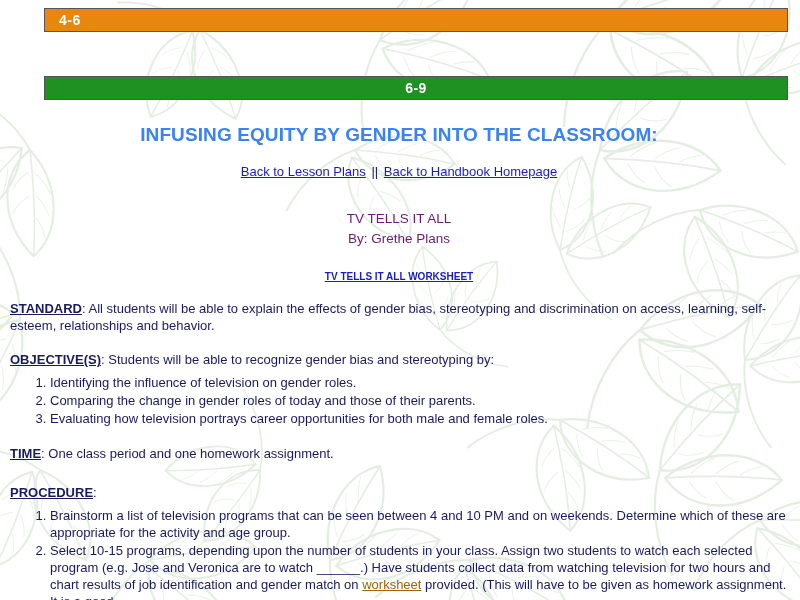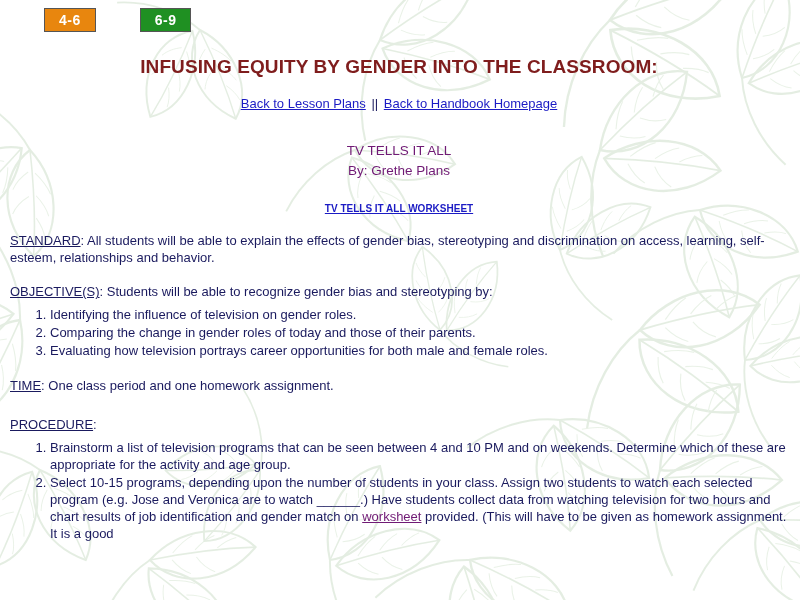--- a/index.html
+++ b/index.html
@@ -36,38 +36,39 @@
   .guidance-label {
     font-size: 13px;
     font-weight: bold;
     color: #1a3a8f;
     margin: 0 0 3px 26px;
   }
   .badge-row {
     display: flex;
     gap: 44px;
     margin: 0 0 0 34px;
+    flex-direction: column;
   }
   .badge {
     display: inline-block;
     padding: 3px 14px;
     font-weight: bold;
     font-size: 14px;
     color: #ffffff;
     border: 1px solid #555555;
     letter-spacing: 0.5px;
   }
   .badge-orange { background-color: #e8860e; }
   .badge-green  { background-color: #1f9022; text-align: center; }
 
   h1.title {
     text-align: center;
     font-size: 19px;
     font-weight: bold;
-    color: #7f1d1d;
+    color: #3b82f6;
     margin: 24px 0 0 0;
     letter-spacing: 0.1px;
   }
   h2.subtitle {
     text-align: center;
     font-size: 17px;
     font-weight: bold;
     font-style: italic;
     color: #1a1a7a;
     margin: 5px 0 0 0;
@@ -104,33 +105,33 @@
     text-decoration: underline;
     font-size: 10px;
   }
   .section {
     margin-top: 17px;
     line-height: 1.32;
     font-size: 13px;
     color: #1a1a5e;
   }
   .section .lbl {
-    font-weight: normal;
+    font-weight: bold;
     text-decoration: underline;
   }
   ol.items {
     margin: 7px 0 0 0;
     padding-left: 40px;
   }
   ol.items li {
     margin-bottom: 1px;
     line-height: 1.3;
   }
   .inline-link {
-    color: #701a75;
+    color: #a16207;
   }
   .procedure-head {
     margin-top: 22px;
   }
 </style>
 </head>
 <body>
 
 <svg id="leaf-bg" viewBox="0 0 800 600" xmlns="http://www.w3.org/2000/svg">
   <defs>

